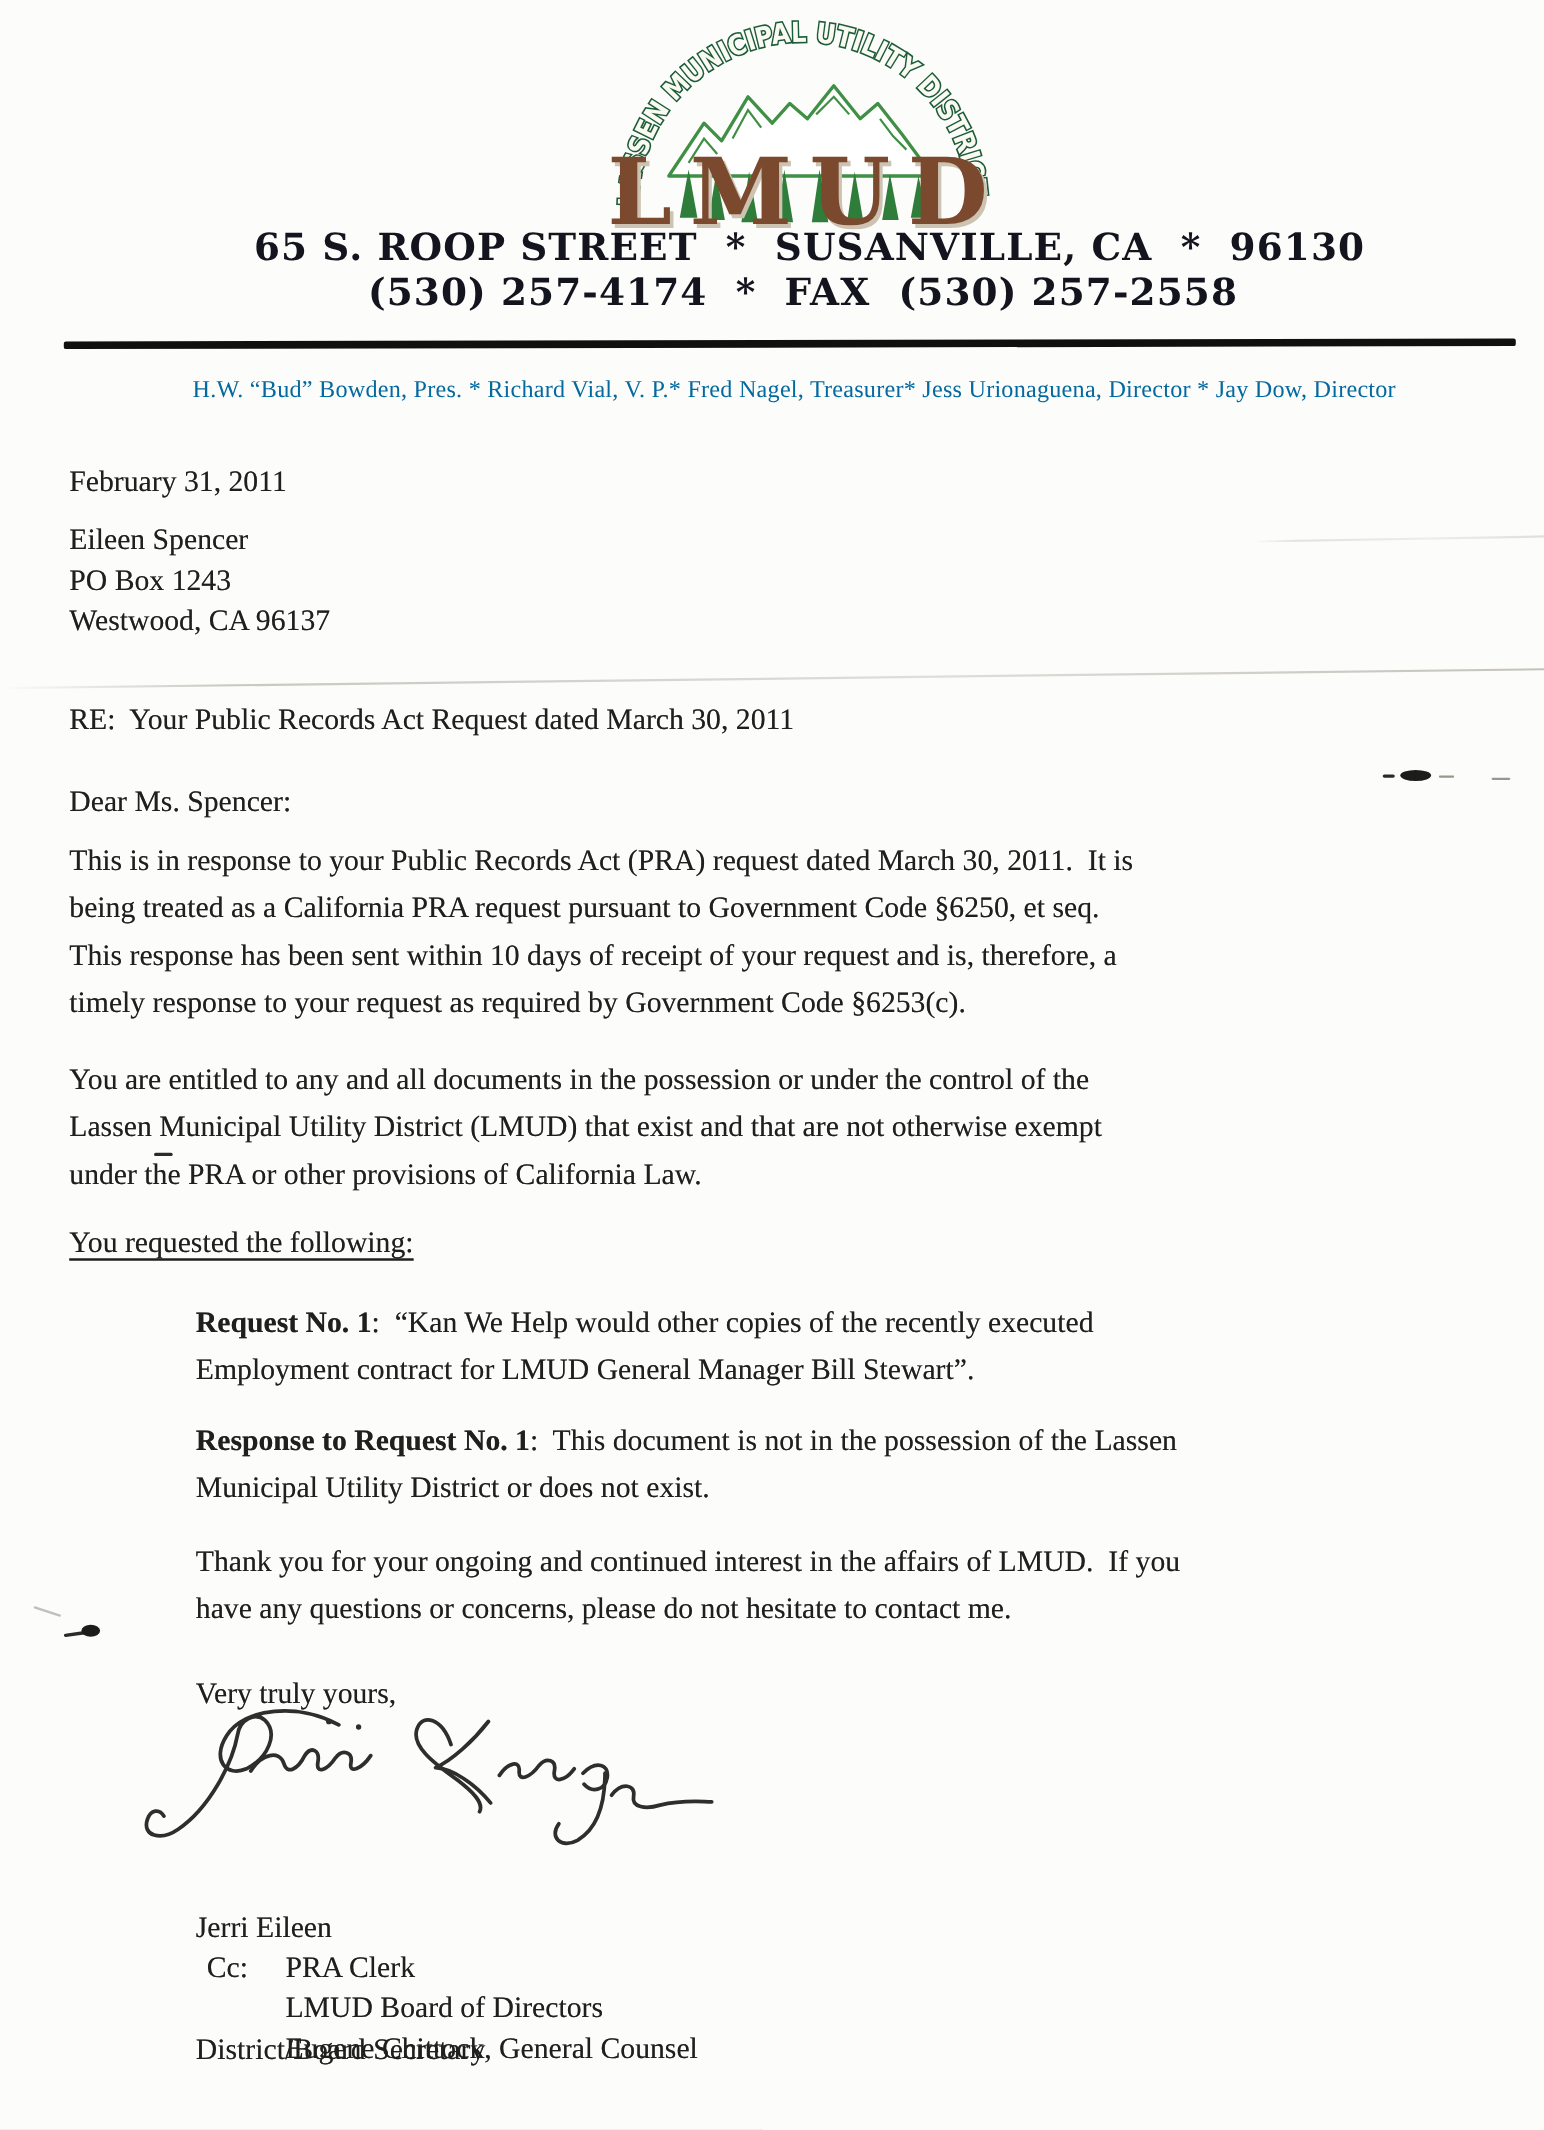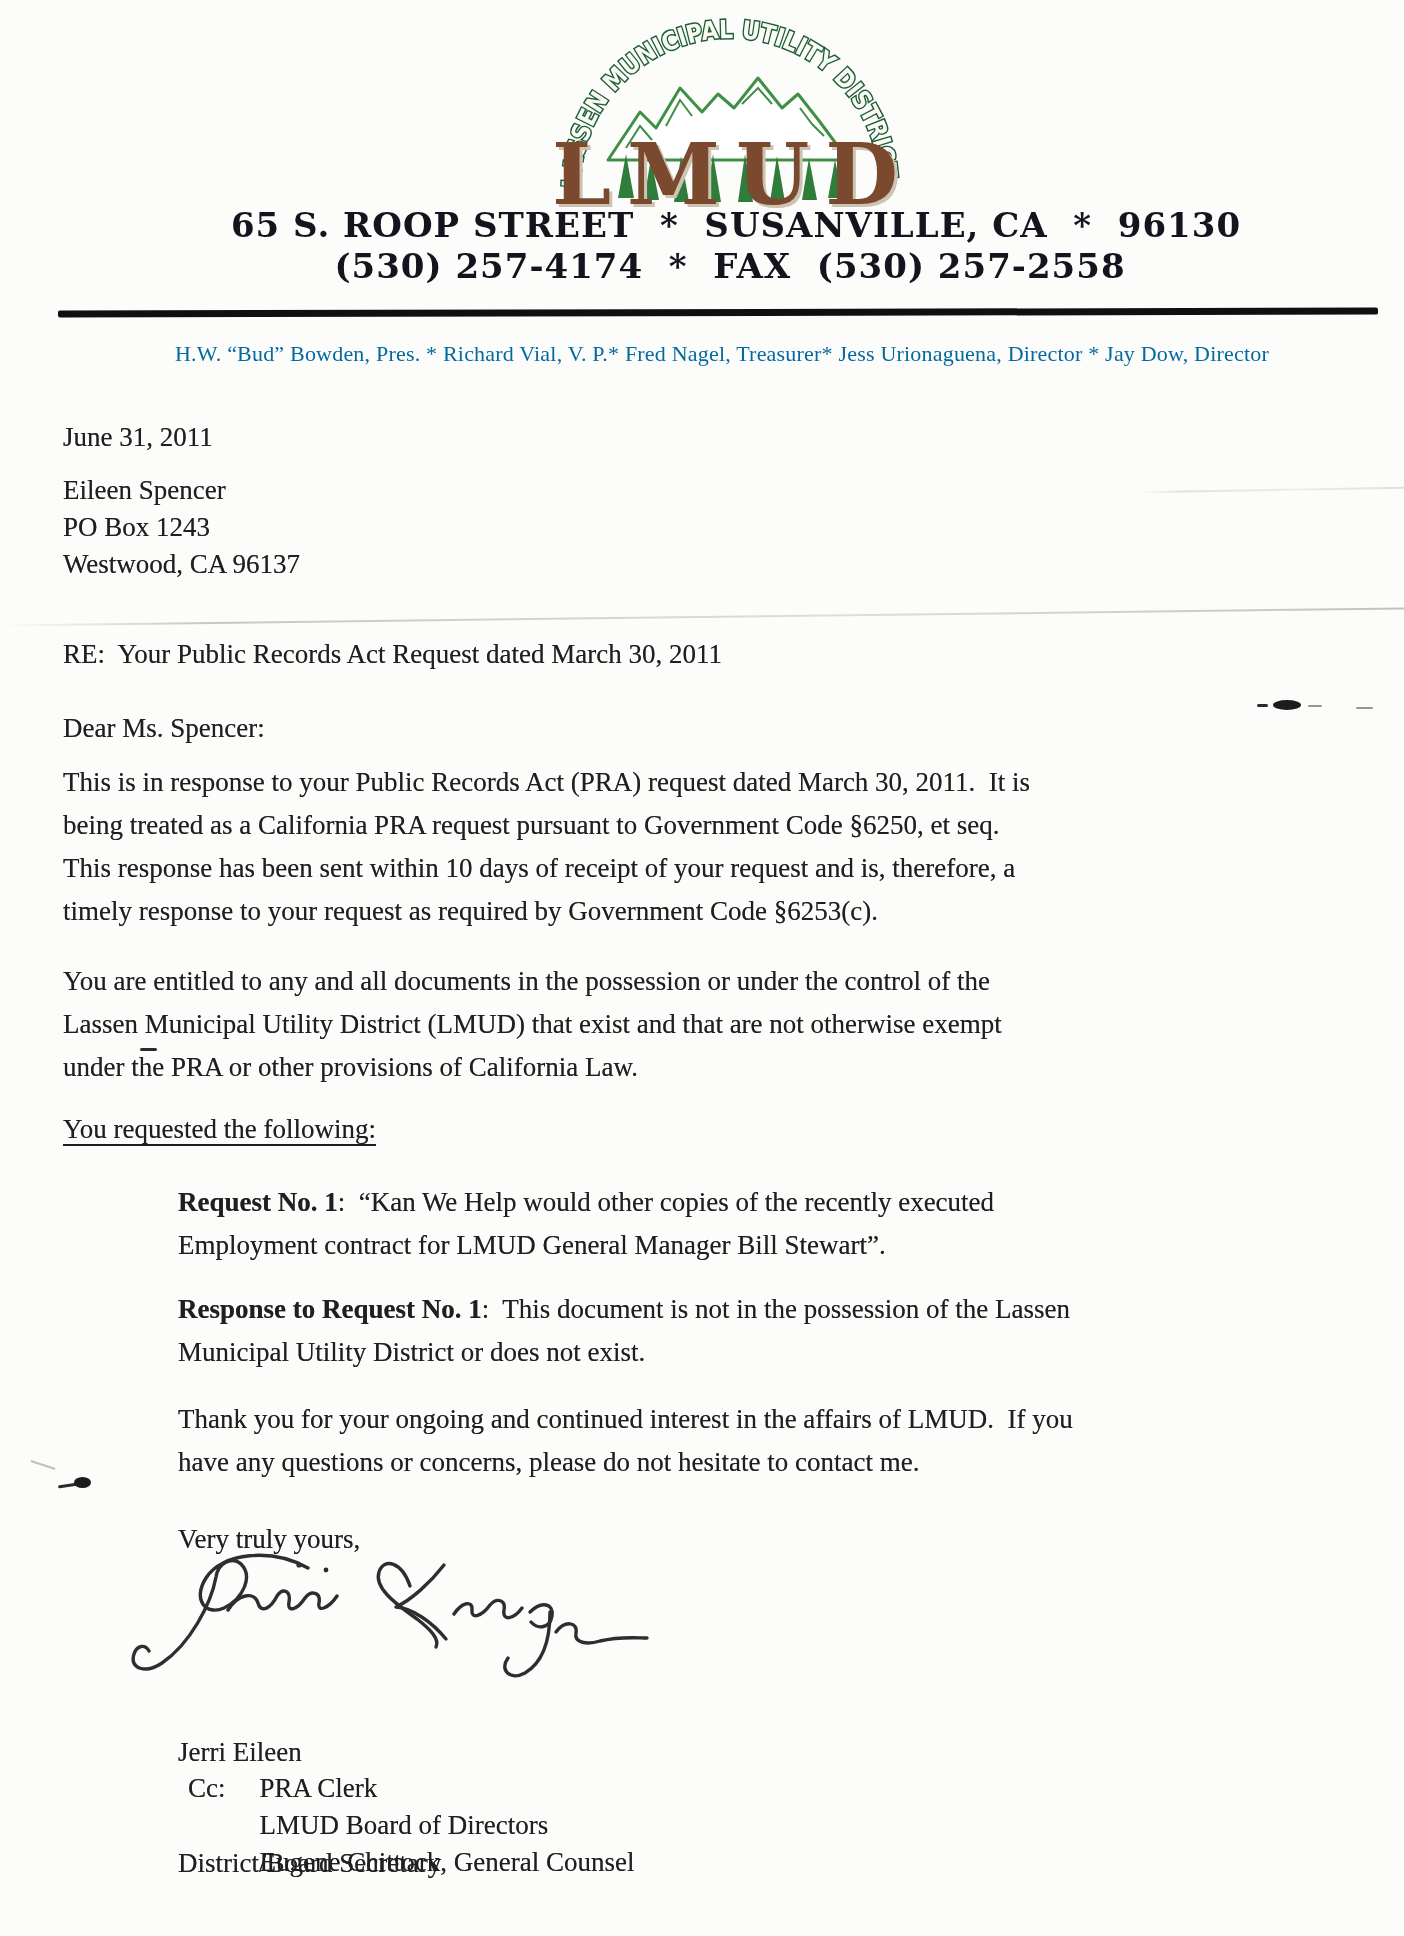--- a/index.html
+++ b/index.html
@@ -101,21 +101,21 @@
   </div>
 
   <div class="abs hdr-line center-x" style="left:736px;top:205px;">65 S. ROOP STREET  *  SUSANVILLE, CA  *  96130</div>
 
   <div class="abs hdr-line center-x" style="left:730px;top:246px;">(530) 257-4174  *  FAX  (530) 257-2558</div>
 
   <div class="abs rule" style="left:58px;top:309px;width:1320px;"></div>
 
   <div class="abs board-line center-x" style="left:722px;top:341px;">H.W. “Bud” Bowden, Pres. * Richard Vial, V. P.* Fred Nagel, Treasurer* Jess Urionaguena, Director * Jay Dow, Director</div>
 
-  <div class="abs t" style="left:63px;top:416px;">June 31, 2011</div>
+  <div class="abs t" style="left:63px;top:416px;">February 31, 2011</div>
 
   <div class="abs t tight" style="left:63px;top:472px;">Eileen Spencer
 PO Box 1243
 Westwood, CA 96137</div>
 
   <div class="abs t" style="left:63px;top:633px;">RE:  Your Public Records Act Request dated March 30, 2011</div>
 
   <div class="abs t" style="left:63px;top:707px;">Dear Ms. Spencer:</div>
 
   <div class="abs t" style="left:63px;top:761px;width:1180px;">This is in response to your Public Records Act (PRA) request dated March 30, 2011.  It is

